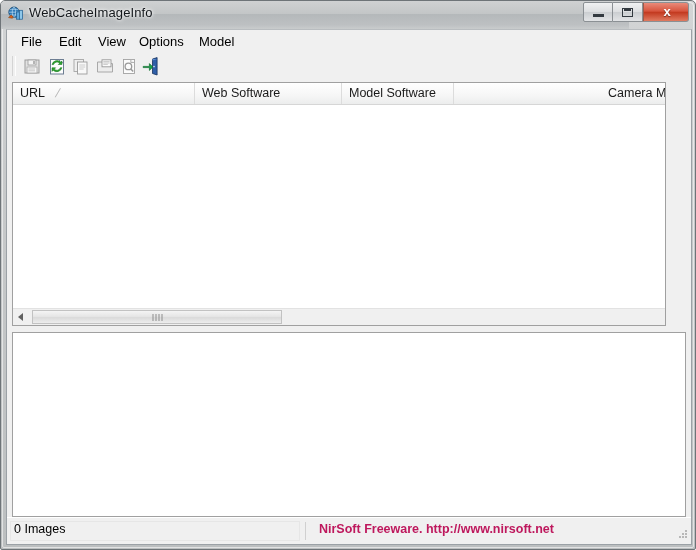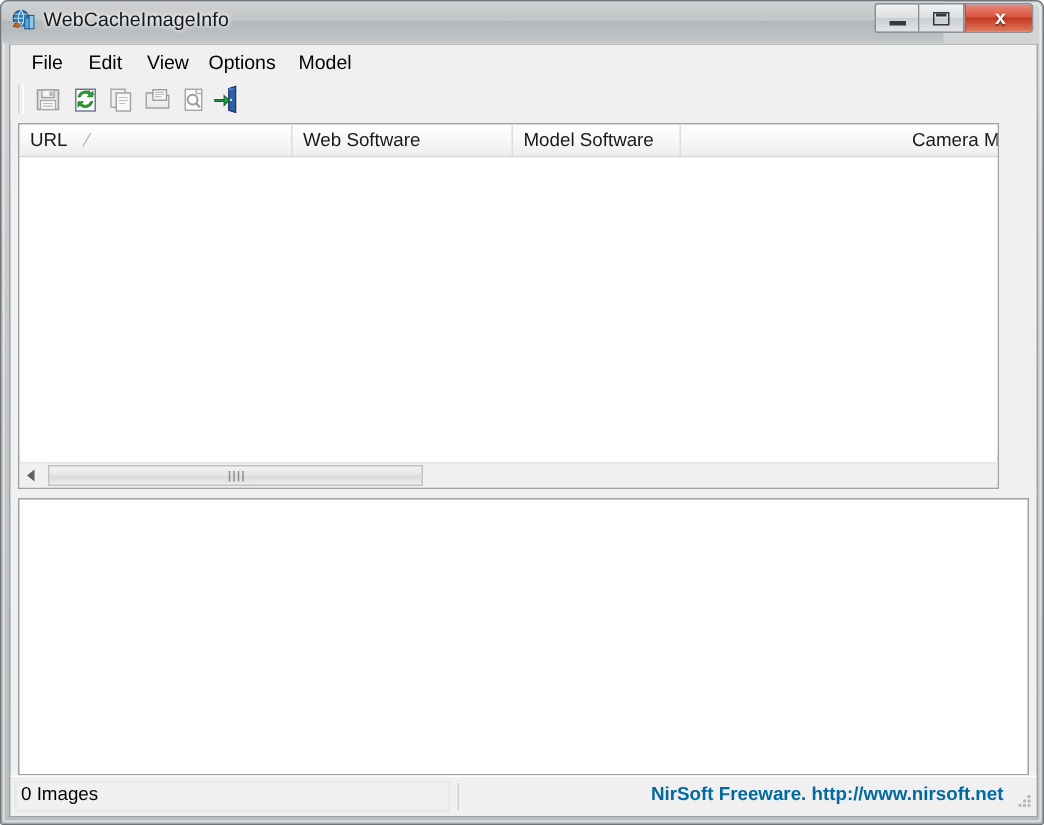--- a/index.html
+++ b/index.html
@@ -296,24 +296,23 @@
     left: 298px; top: 4px;
     width: 1px; height: 18px;
     background: #d0d0d0;
   }
   #status-link {
     position: absolute;
     left: 312px; top: 4px;
     width: 350px;
     font-size: 12.5px;
     font-weight: bold;
-    color: #0369a1;
+    color: #be185d;
     white-space: nowrap;
     cursor: default;
-    text-align: right;
   }
   #resize-grip {
     position: absolute;
     right: 3px; bottom: 2px;
     width: 12px; height: 12px;
   }
   #resize-grip i {
     position: absolute;
     width: 2px; height: 2px;
     background: #b8b8b8;

